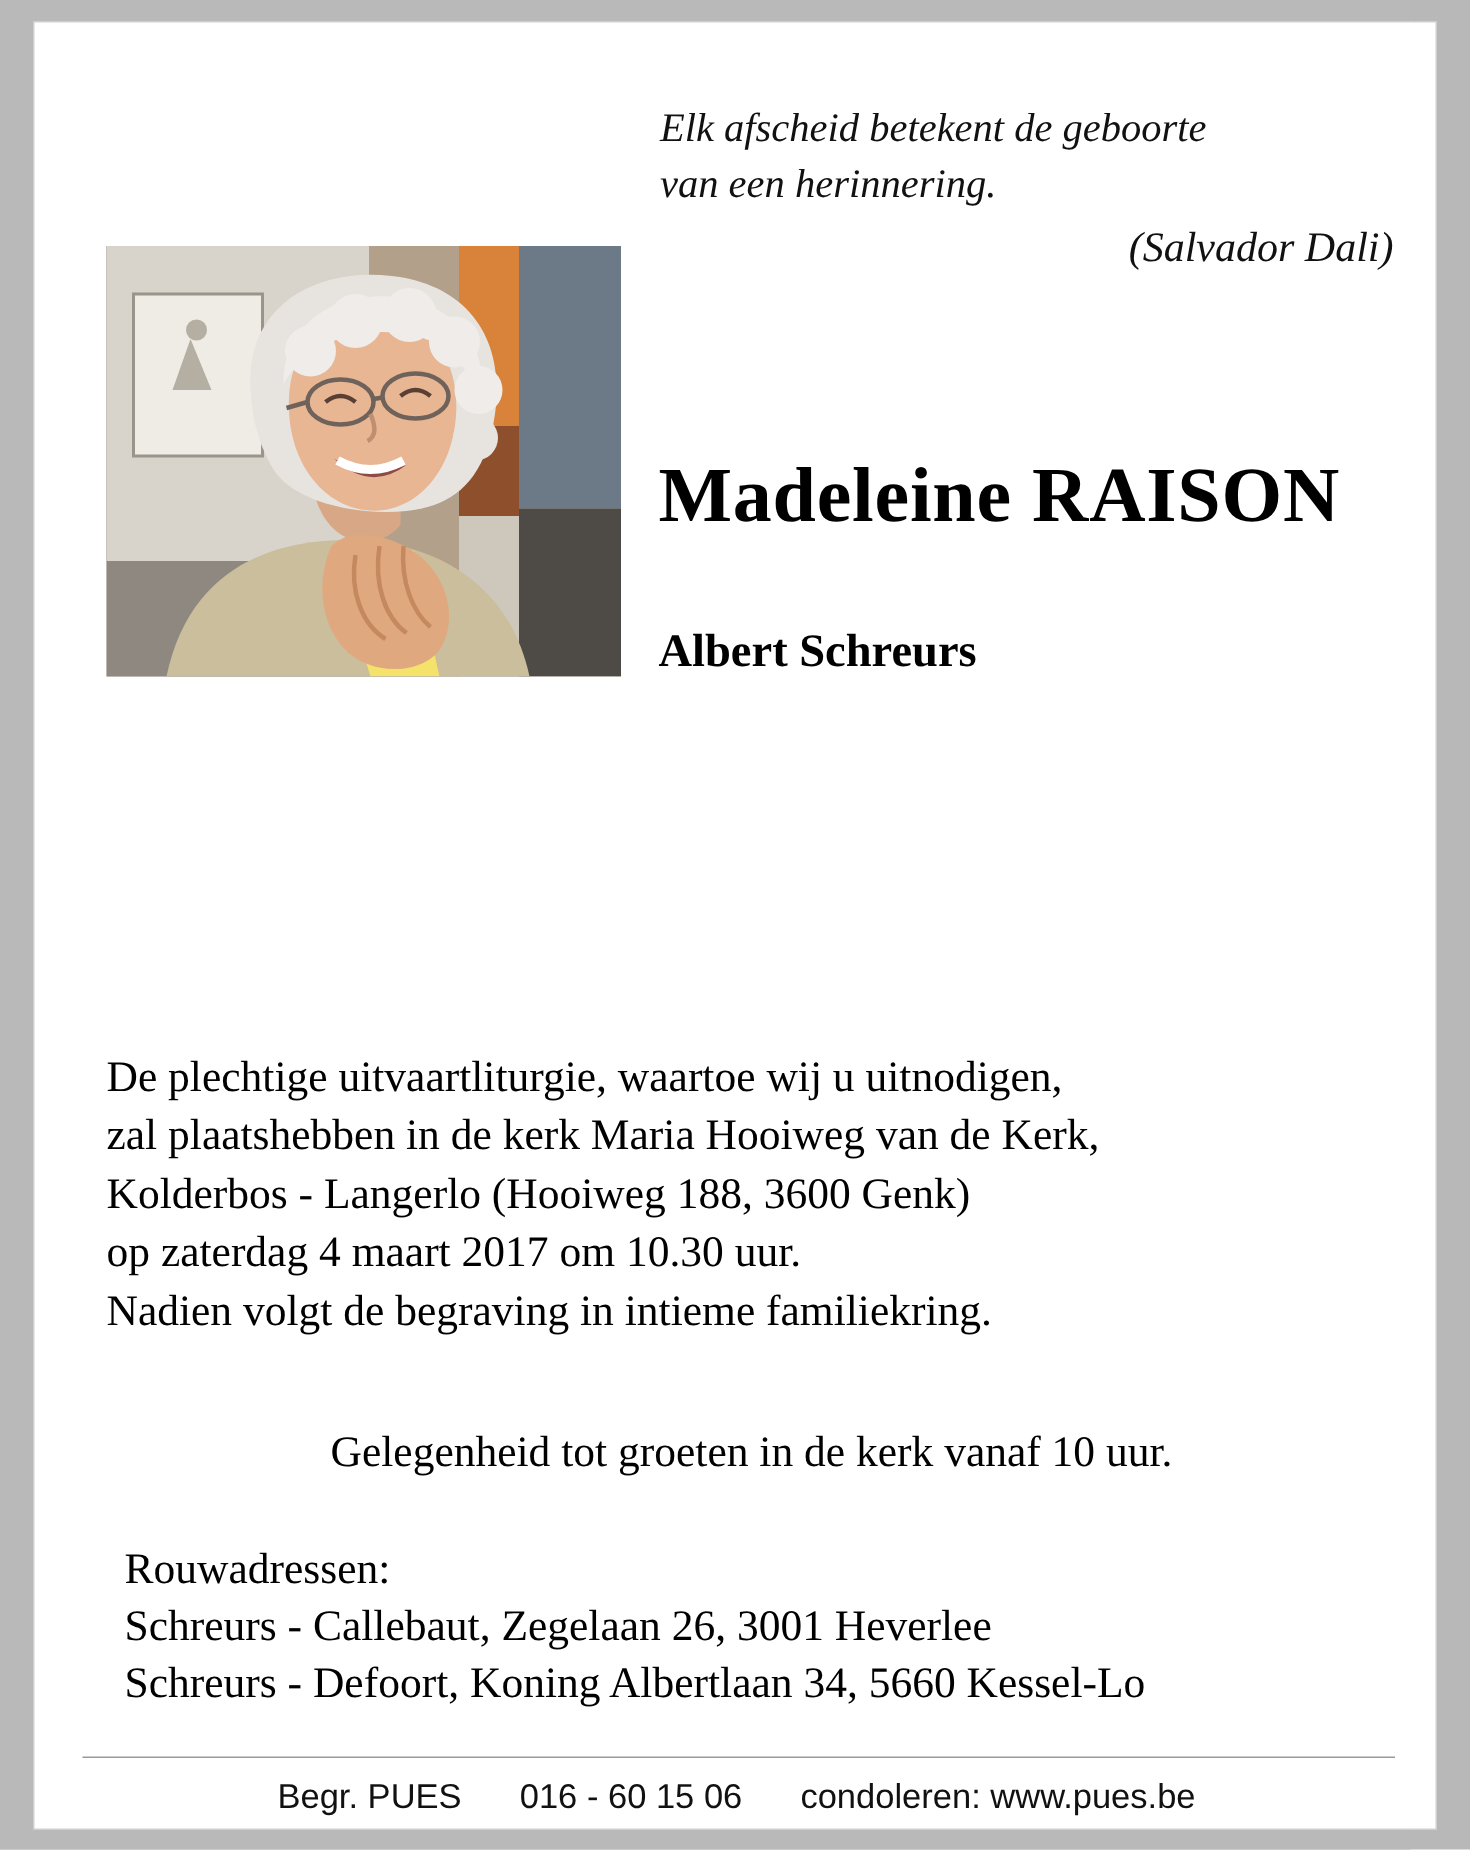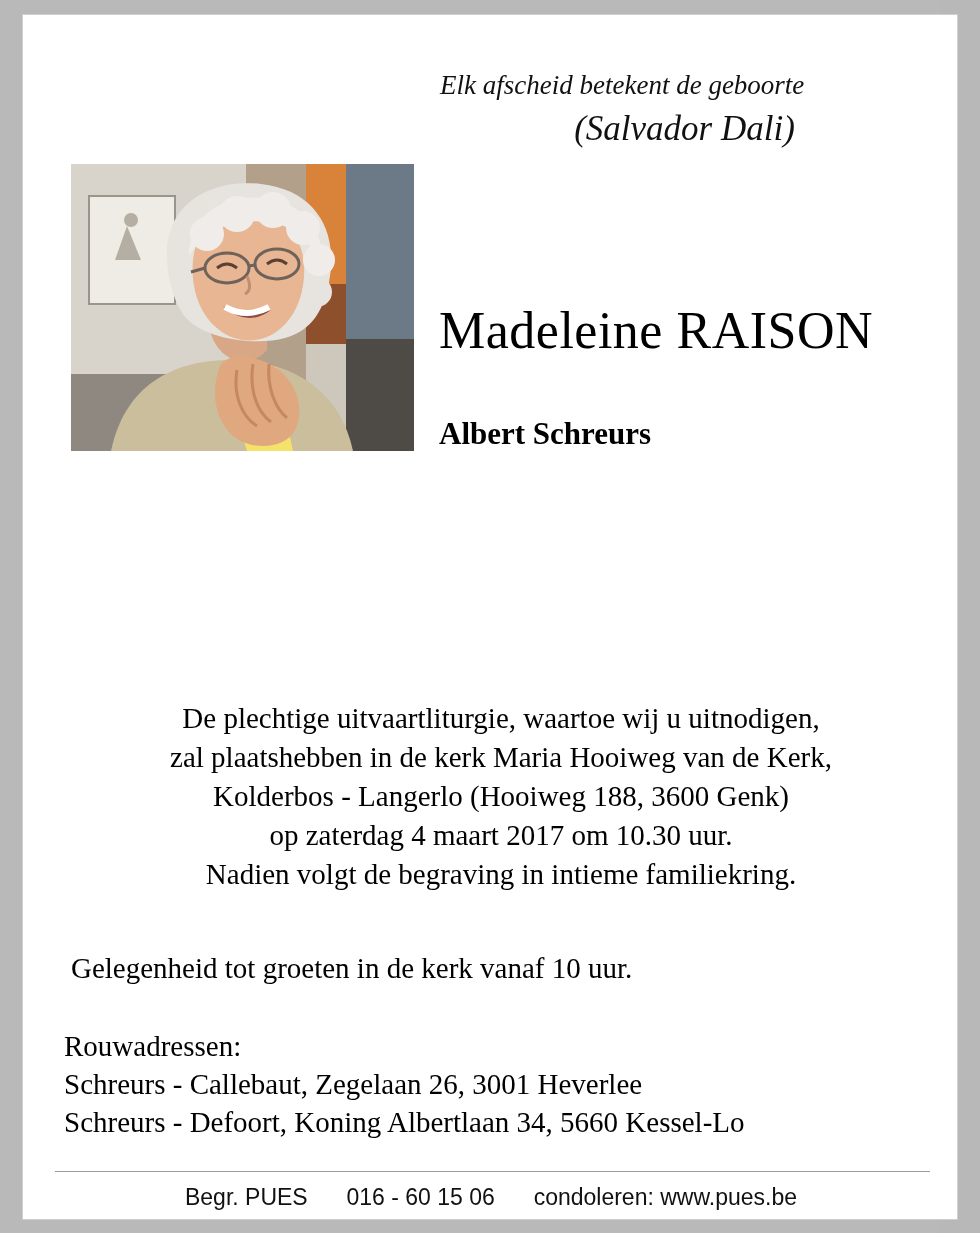--- a/index.html
+++ b/index.html
@@ -49,24 +49,24 @@
     top: 40px;
     width: 495px;
     font-style: italic;
     font-size: 27px;
     line-height: 37px;
     color: #111;
   }
   .quote-line { display: block; white-space: nowrap; }
   .quote-author {
     display: block;
-    text-align: center;
+    text-align: right;
     margin-top: 6px;
     font-style: italic;
-    font-size: 35px;
+    font-size: 28px;
     padding-right: 6px;
   }
 
   
   .portrait {
     position: absolute;
     left: 36px;
     top: 137px;
     width: 343px;
     height: 287px;
@@ -84,21 +84,21 @@
     font-size: 30px;
     letter-spacing: 1.2px;
     font-weight: normal;
     font-family: "Liberation Serif", serif;
   }
   .fullname {
     position: absolute;
     left: 404px;
     top: 274px;
     font-size: 52px;
-    font-weight: normal;
+    font-weight: bold;
     letter-spacing: 0.5px;
     white-space: nowrap;
   }
   .weduwe {
     position: absolute;
     left: 404px;
     top: 386px;
     font-size: 31px;
     font-weight: bold;
     line-height: 41px;
@@ -115,41 +115,40 @@
     width: 850px;
   }
   .birthdeath span { display: block; white-space: nowrap; }
 
   
   .service {
     position: absolute;
     left: 36px;
     top: 672px;
     width: 860px;
+    font-size: 29px;
+    line-height: 39px;
+  }
+  .service span { display: block; white-space: nowrap; }
+
+  
+  .greeting {
+    position: absolute;
+    left: 36px;
+    top: 922px;
+    width: 860px;
     text-align: center;
     font-size: 29px;
     line-height: 39px;
   }
-  .service span { display: block; white-space: nowrap; }
-
-  
-  .greeting {
-    position: absolute;
-    left: 36px;
-    top: 922px;
-    width: 860px;
-    text-align: left;
-    font-size: 29px;
-    line-height: 39px;
-  }
 
   
   .addresses {
     position: absolute;
-    left: 29px;
+    left: 48px;
     top: 1000px;
     font-size: 29px;
     line-height: 38px;
     width: 860px;
   }
   .addresses span { display: block; white-space: nowrap; }
 
   
   .footer-rule {
     position: absolute;
@@ -174,20 +173,21 @@
 </style>
 </head>
 <body>
 
 <div class="outer-frame">
   <div class="card">
     <div class="card-inner">
 
       <div class="quote">
         <span class="quote-line">Elk afscheid betekent de geboorte</span>
+        <span class="quote-line">van een herinnering.</span>
         <span class="quote-author">(Salvador Dali)</span>
       </div>
 
       <div class="portrait">
         <svg width="343" height="287" viewBox="0 0 343 287" xmlns="http://www.w3.org/2000/svg">
           <defs>
             <clipPath id="frameClip">
                 <rect x="0" y="0" width="343" height="287"></rect>
               </clipPath>
           </defs>

